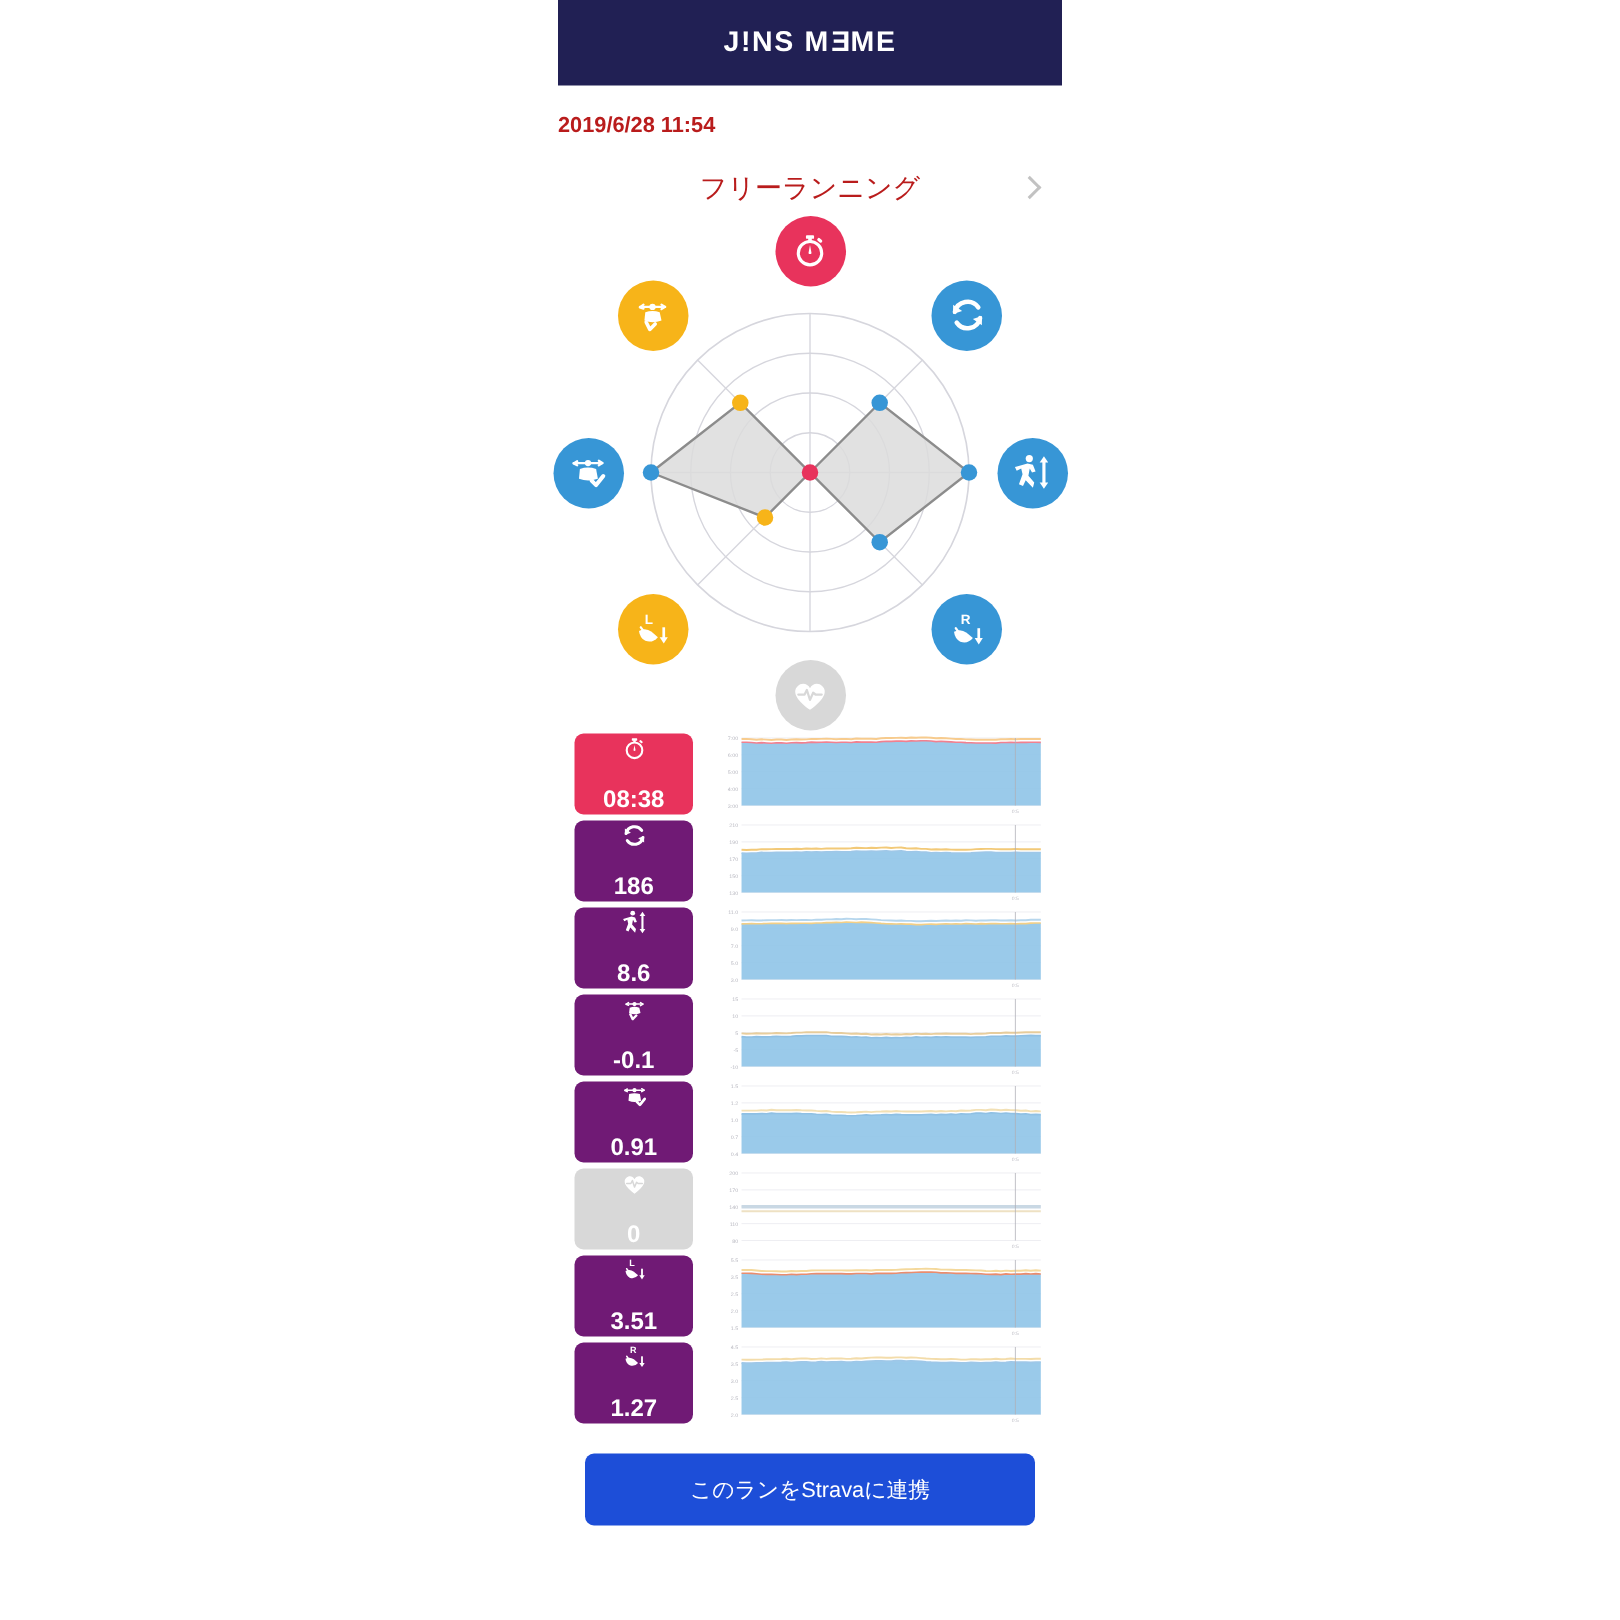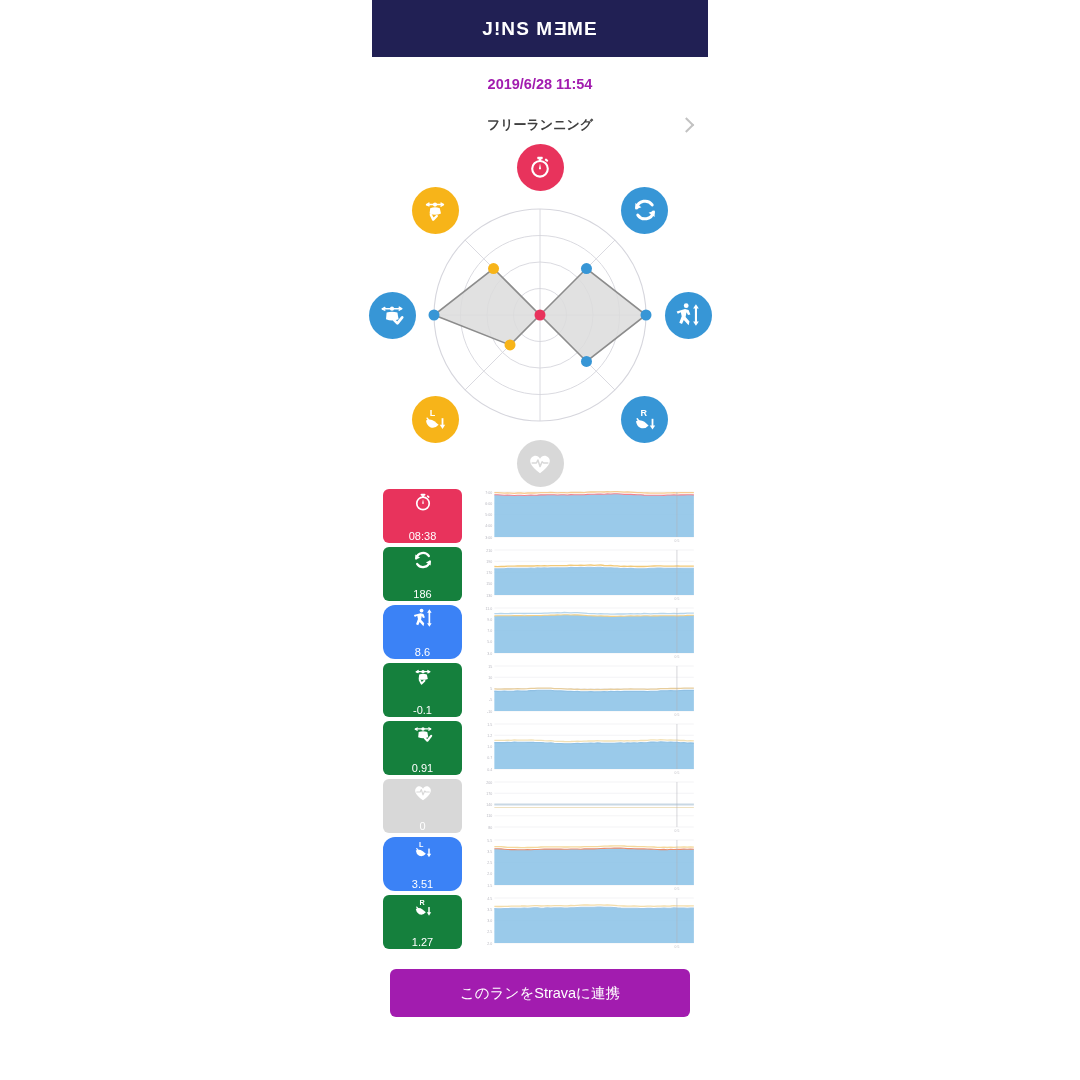--- a/index.html
+++ b/index.html
@@ -21,29 +21,29 @@
     height: 57px; background: #212054;
     display: flex; align-items: center; justify-content: center;
   }
   .logo {
     color: #ffffff; font-size: 19px; font-weight: 700;
     letter-spacing: 1.1px;
   }
   .logo .flip { display: inline-block; transform: scaleX(-1); }
 
   .datetime {
-    text-align: center; font-size: 14.5px; font-weight: 700;
-    color: #a21caf; margin-top: 19px;
+    font-size: 14.5px; font-weight: 700;
+    color: #b91c1c; margin-top: 19px;
   }
 
   .rowlink {
     position: relative; height: 40px; margin-top: 13px;
     display: flex; align-items: center; justify-content: center;
   }
-  .rowlink .label { font-size: 13px; font-weight: 700; color: #404040; }
+  .rowlink .label { font-size: 18px; font-weight: 400; color: #b91c1c; }
   .chev {
     position: absolute; right: 16px; top: 50%;
     width: 11px; height: 11px;
     border-right: 2px solid #c2c2c2; border-top: 2px solid #c2c2c2;
     transform: translateY(-50%) rotate(45deg);
   }
 
   
   .radarwrap { position: relative; width: 336px; height: 338px; }
   .radarwrap svg { position: absolute; left: 0; top: 0; }
@@ -61,33 +61,33 @@
   
   .metrics { margin-top: 6px; padding: 0 12px 0 11px; }
   .metric { display: flex; align-items: stretch; margin-bottom: 4px; height: 54px; }
   .card {
     width: 79px; border-radius: 6px; flex: 0 0 79px;
     display: flex; flex-direction: column;
     align-items: center; justify-content: center;
     color: #ffffff;
   }
   .card.pink { background: #e8335c; }
-  .card.blue { background: #15803d; }
-  .card.amber { background: #3b82f6; border-radius: 12px; }
+  .card.blue { background: #701a75; }
+  .card.amber { background: #701a75; }
   .card.gray { background: #d8d8d8; }
-  .card .cv { font-size: 11px; font-weight: 400; margin-top: 16px; }
+  .card .cv { font-size: 16px; font-weight: 700; margin-top: 16px; }
   .card.gray .cv { color: #ffffff; }
   .spark { flex: 1 1 auto; margin-left: 9px; position: relative; }
   .spark svg { display: block; width: 100%; height: 100%; }
 
   
   .stravawrap { padding: 16px 18px 0; }
   .strava {
     display: block; width: 100%; height: 48px; border: none;
-    border-radius: 6px; background: #a21caf; color: #ffffff;
+    border-radius: 6px; background: #1d4ed8; color: #ffffff;
     font-family: "Liberation Sans", sans-serif;
     font-size: 14.5px; font-weight: 400; cursor: pointer;
   }
 </style>
 </head>
 <body>
 
 <div class="page">
 <div class="phone">
 

